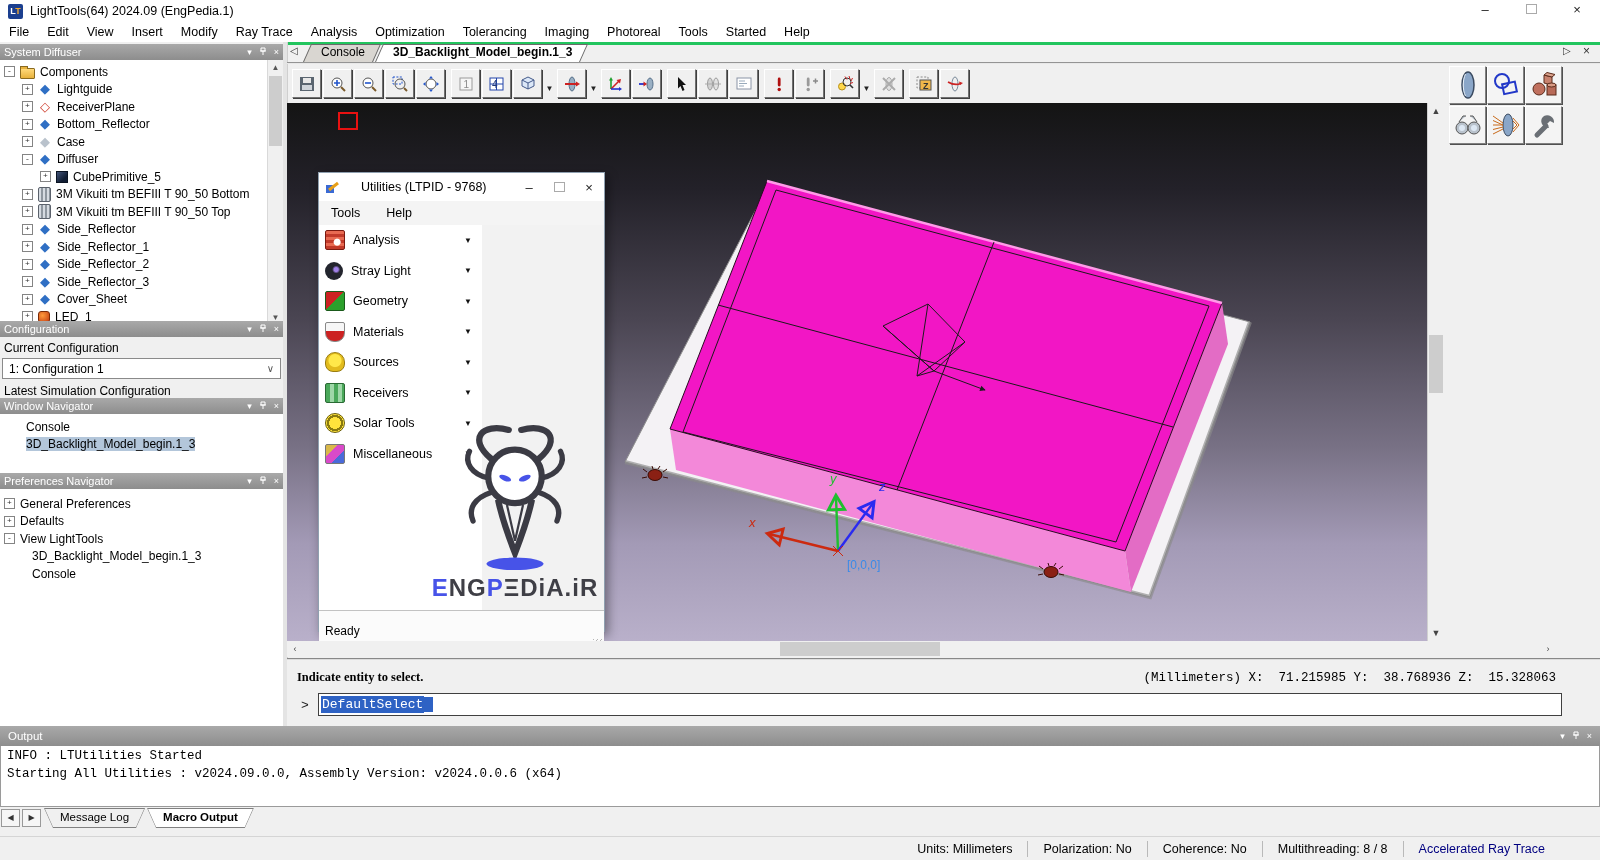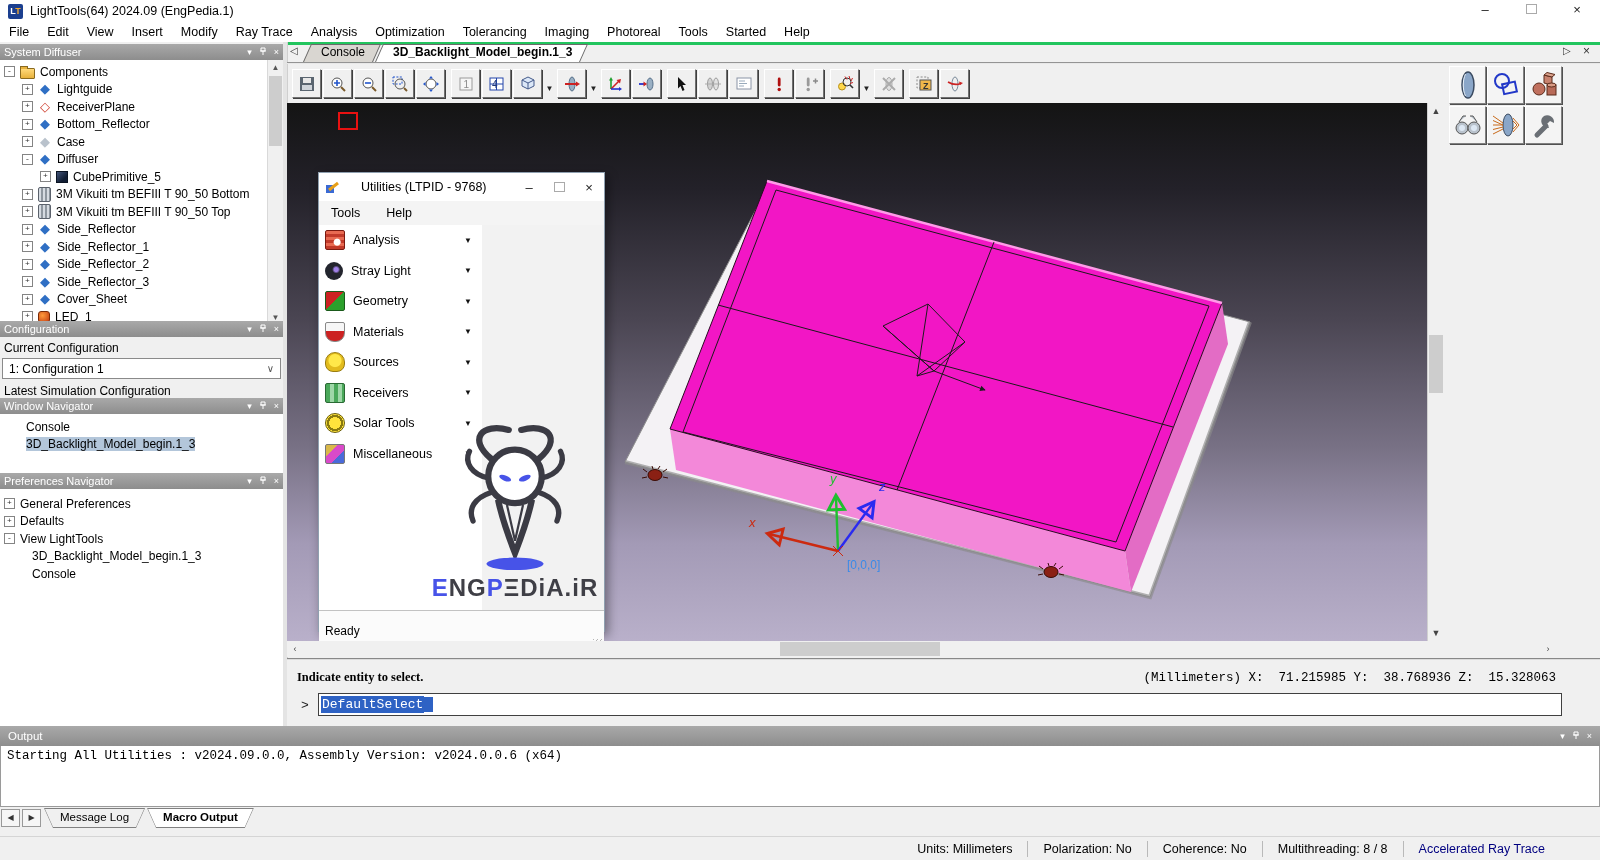--- a/index.html
+++ b/index.html
@@ -718,20 +718,21 @@
       <span>Output</span>
       <span class="hdr-ctrl">
         <span>▾</span>
         <span><svg width="8" height="9" viewBox="0 0 8 9">
               <path d="M2,1 h4 v3 h-4 z M1,4 h6 M4,4 v4" stroke="#fff" stroke-width="1" fill="none"></path>
             </svg></span>
         <span>×</span>
       </span>
     </div>
     <div id="output-body">
+      <div>INFO : LTUtilities Started</div>
       <div>Starting All Utilities : v2024.09.0.0, Assembly Version: v2024.0.0.6 (x64)</div>
     </div>
     <div id="output-tabs">
       <div class="ot-nav">◀</div>
       <div class="ot-nav">▶</div>
       <div class="otab">
           <span class="oshape">
             <i></i>
           </span>
           <span class="olabel">Message Log</span>

